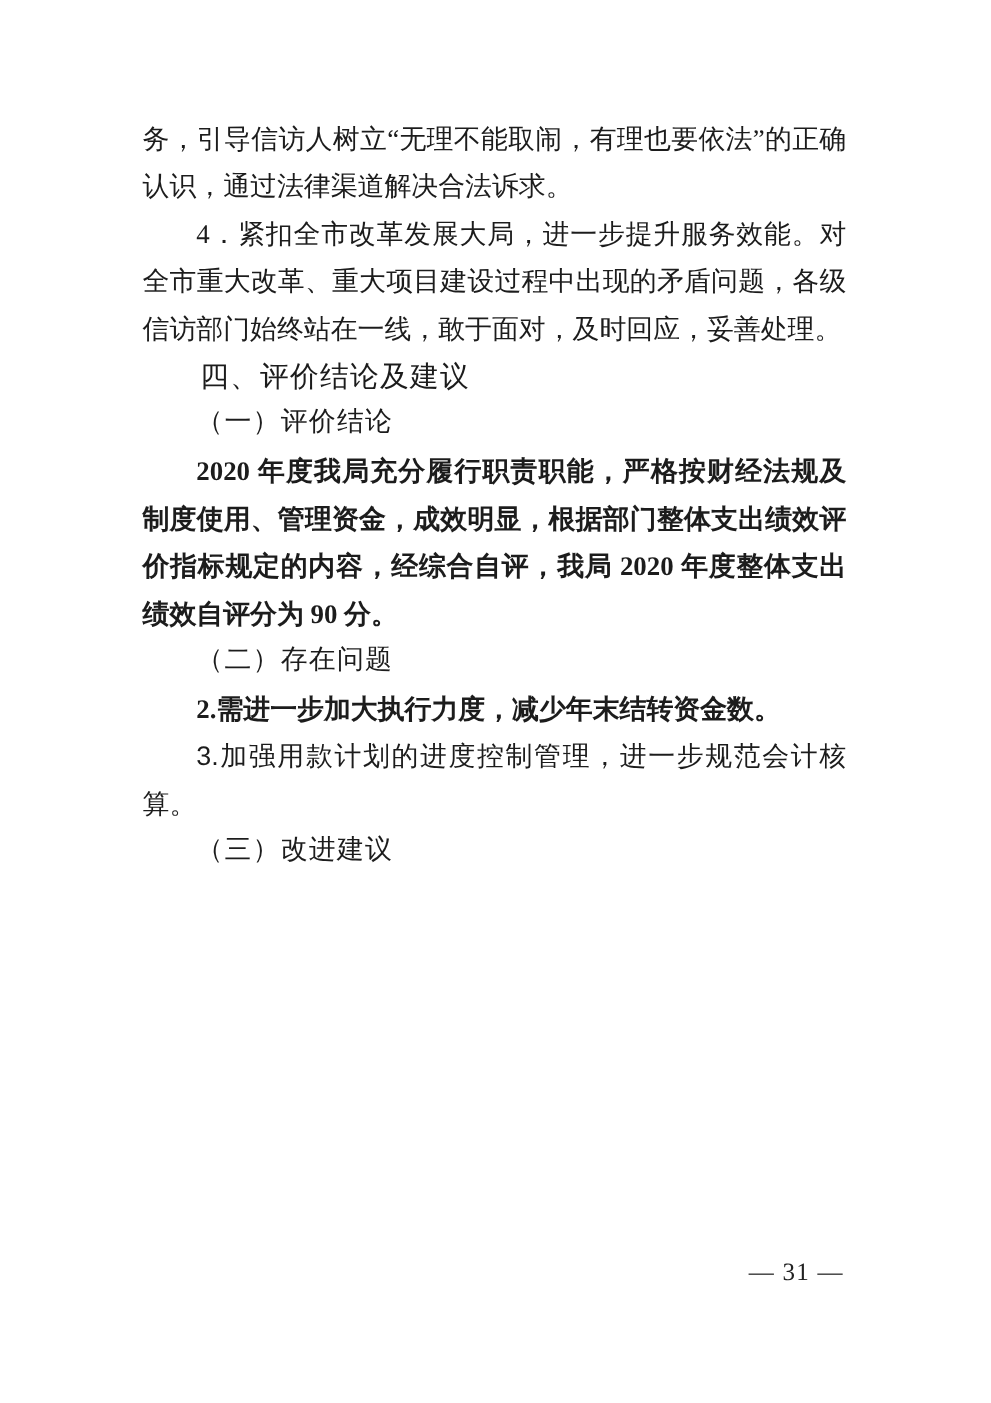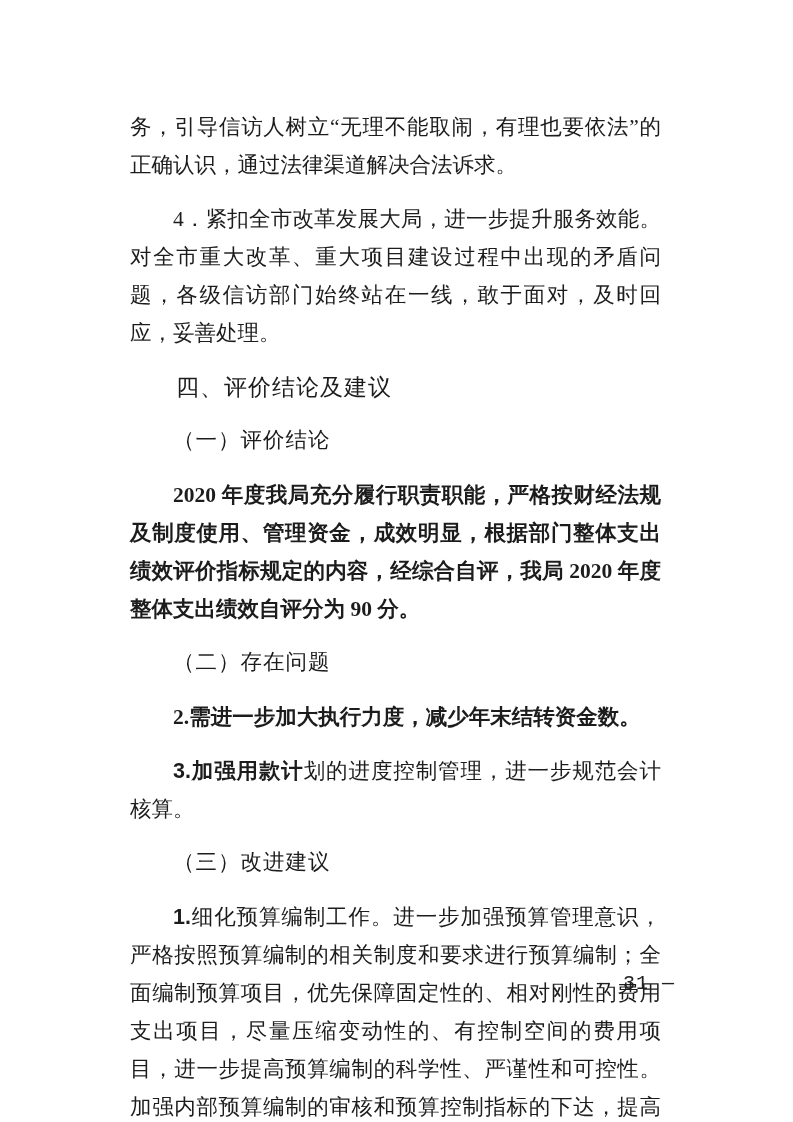--- a/index.html
+++ b/index.html
@@ -19,59 +19,59 @@
     inset: 0;
     background: #ffffff;
   }
   .text-block {
     position: absolute;
     left: 114px;
     top: 92px;
     width: 563px;
   }
   .text-block p {
-    margin: 16px;
+    margin: 0;
     padding: 0;
     font-size: 21.5px;
     line-height: 38px;
     color: #1c1c1c;
     text-align: justify;
     text-justify: inter-ideograph;
   }
   p.indent {
     text-indent: 2em;
   }
   .f-serif {
     font-family: "Liberation Serif", "DejaVu Serif", serif;
     font-weight: 400;
   }
   .f-sans-bold {
     font-family: "Liberation Sans", "DejaVu Sans", sans-serif;
-    font-weight: 700;
+    font-weight: 400;
   }
   .p-heading {
     font-family: "Liberation Sans", "DejaVu Sans", sans-serif;
     font-weight: 400;
     font-size: 23px !important;
     letter-spacing: 1px;
   }
   .p-kaiti {
     font-family: Liberation Mono, monospace;
     font-weight: 400;
     letter-spacing: 1px;
   }
   .p-sans-bold {
     font-family: Liberation Serif, serif;
     font-weight: 700;
   }
   .footer {
     position: absolute;
-    top: 970px;
+    top: 1004px;
     right: 118px;
-    font-family: Liberation Mono, monospace;
+    font-family: Liberation Serif, serif;
     font-size: 20px;
     line-height: 28px;
     color: #222222;
     letter-spacing: 1px;
   }
 </style>
 </head>
 <body>
 
 <div class="page">
@@ -92,21 +92,18 @@
 
 
     <p class="p-sans-bold indent">2.需进一步加大执行力度，减少年末结转资金数。</p>
 
     <p class="f-serif indent">
       <span class="f-sans-bold">3.加强用款计</span><span class="f-serif">划的进度控制管理，进一步规范会计核算。</span>
     </p>
 
     <p class="p-kaiti indent">（三）改进建议</p>
 
-    <p class="f-serif indent">
-      <span class="f-sans-bold">1.</span><span class="f-serif">细化预算编制工作。进一步加强预算管理意识，严格按照预算编制的相关制度和要求进行预算编制；全面编制预算项目，优先保障固定性的、相对刚性的费用支出项目，尽量压缩变动性的、有控制空间的费用项目，进一步提高预算编制的科学性、严谨性和可控性。加强内部预算编制的审核和预算控制指标的下达，提高预算的合理性和准确性。</span>
-    </p>
 
   </div>
 
   <div class="footer">— 31 —</div>
 
 </div>
 
 </body></html>

